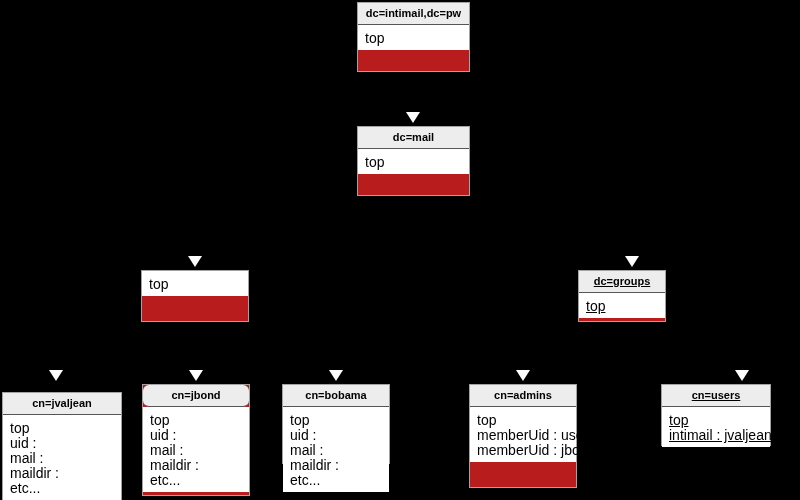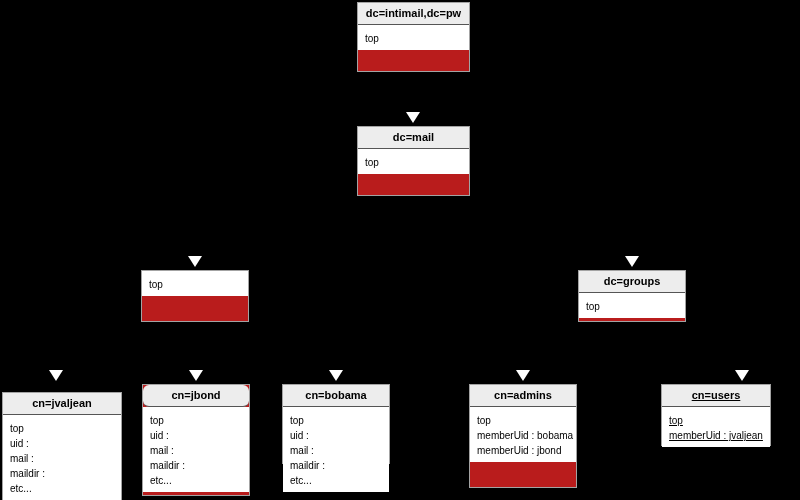--- a/index.html
+++ b/index.html
@@ -36,21 +36,21 @@
     color: #000000;
     line-height: 21px;
     height: 22px;
     white-space: nowrap;
     overflow: hidden;
   }
   .node-body {
     box-sizing: border-box;
     background: #ffffff;
     padding: 6px 7px 4px 7px;
-    font-size: 10px;
+    font-size: 14px;
     color: #000000;
   }
   .attr-line {
     line-height: 15px;
     white-space: nowrap;
   }
   
   .connector {
     position: absolute;
     background: #000000;
@@ -105,21 +105,21 @@
         <div class="attr-line">top</div>
       </div>
     </div>
     <div class="arrowhead" style="left: 188px; top: 256px;"></div>
     <div class="node" style="left: 141px; top: 270px; width: 108px; height: 52px;">
       <div class="node-body">
         <div class="attr-line">top</div>
       </div>
     </div>
     <div class="arrowhead" style="left: 625px; top: 256px;"></div>
-    <div class="node" style="left: 578px; top: 270px; width: 108px; height: 52px;">
+    <div class="node" style="left: 578px; top: 270px; width: 88px; height: 52px; text-decoration: underline;">
       <div class="node-header" style="height: 22px; line-height: 21px;">dc=groups</div>
       <div class="node-body">
         <div class="attr-line">top</div>
       </div>
     </div>
     <div class="arrowhead" style="left: 49px; top: 370px;"></div>
     <div class="node" style="left: 2px; top: 384px; width: 120px; height: 112px; margin-top: 8px;">
       <div class="node-header" style="height: 22px; line-height: 21px;">cn=jvaljean</div>
       <div class="node-body">
         <div class="attr-line">top</div>
@@ -149,25 +149,25 @@
         <div class="attr-line">mail :</div>
         <div class="attr-line">maildir :</div>
         <div class="attr-line">etc...</div>
       </div>
     </div>
     <div class="arrowhead" style="left: 516px; top: 370px;"></div>
     <div class="node" style="left: 469px; top: 384px; width: 108px; height: 104px;">
       <div class="node-header" style="height: 22px; line-height: 21px;">cn=admins</div>
       <div class="node-body">
         <div class="attr-line">top</div>
-        <div class="attr-line">memberUid : bobama</div>
+        <div class="attr-line">memberUid : users</div>
         <div class="attr-line">memberUid : jbond</div>
       </div>
     </div>
     <div class="arrowhead" style="left: 735px; top: 370px;"></div>
     <div class="node" style="left: 661px; top: 384px; width: 110px; height: 62px; text-decoration: underline;">
       <div class="node-header" style="height: 22px; line-height: 21px;">cn=users</div>
       <div class="node-body">
         <div class="attr-line">top</div>
-        <div class="attr-line">memberUid : jvaljean</div>
+        <div class="attr-line">intimail : jvaljean</div>
       </div>
     </div>
   </div>
 
 </body></html>

